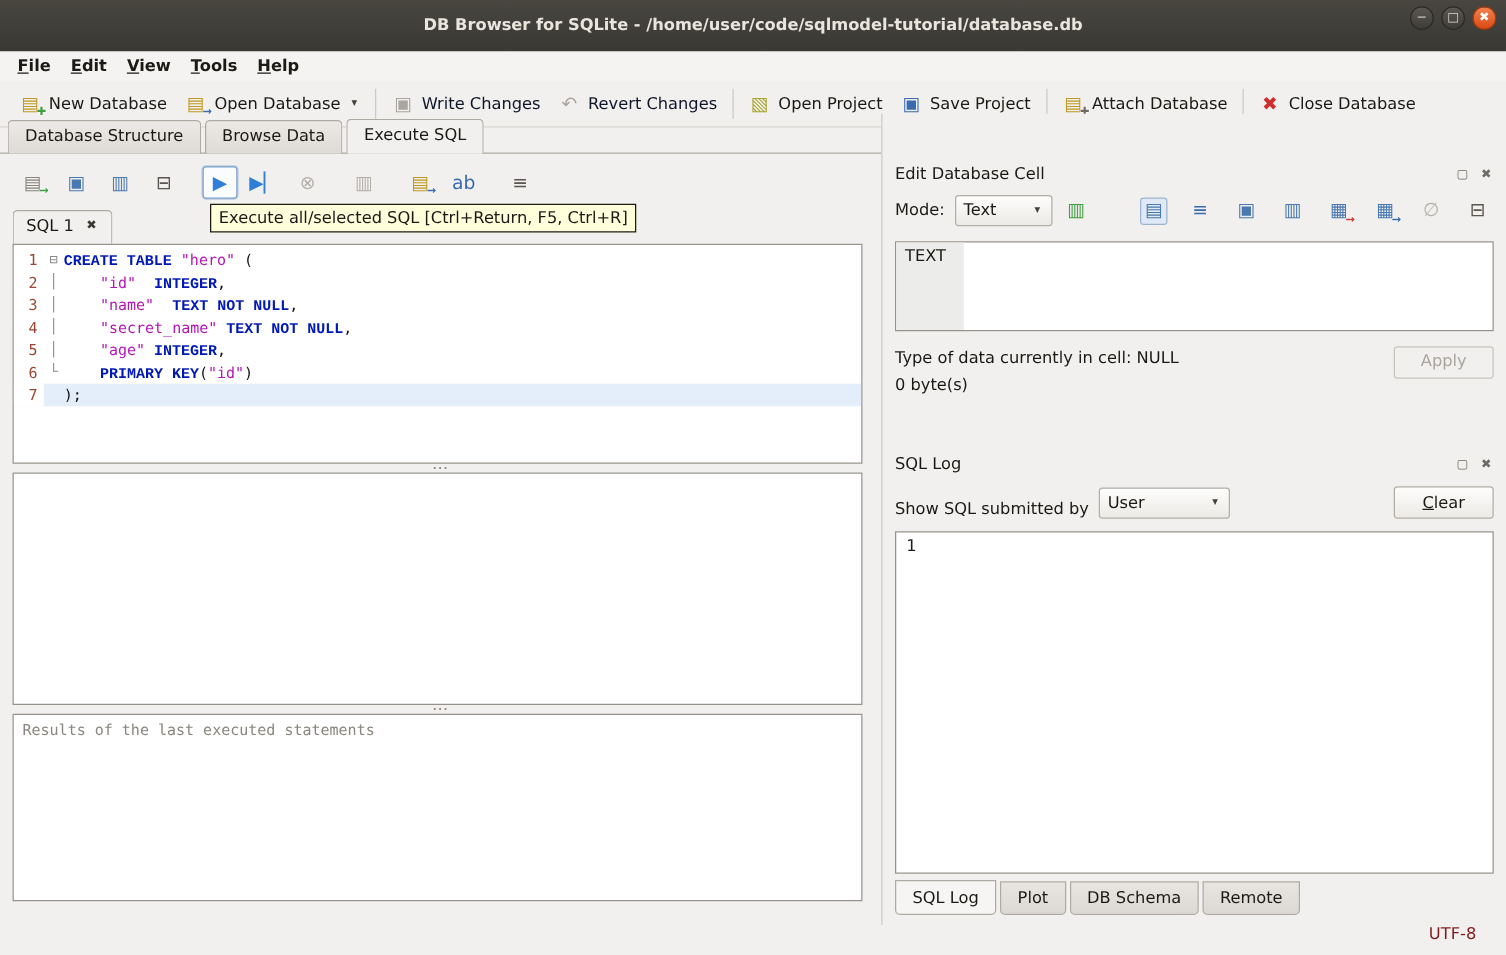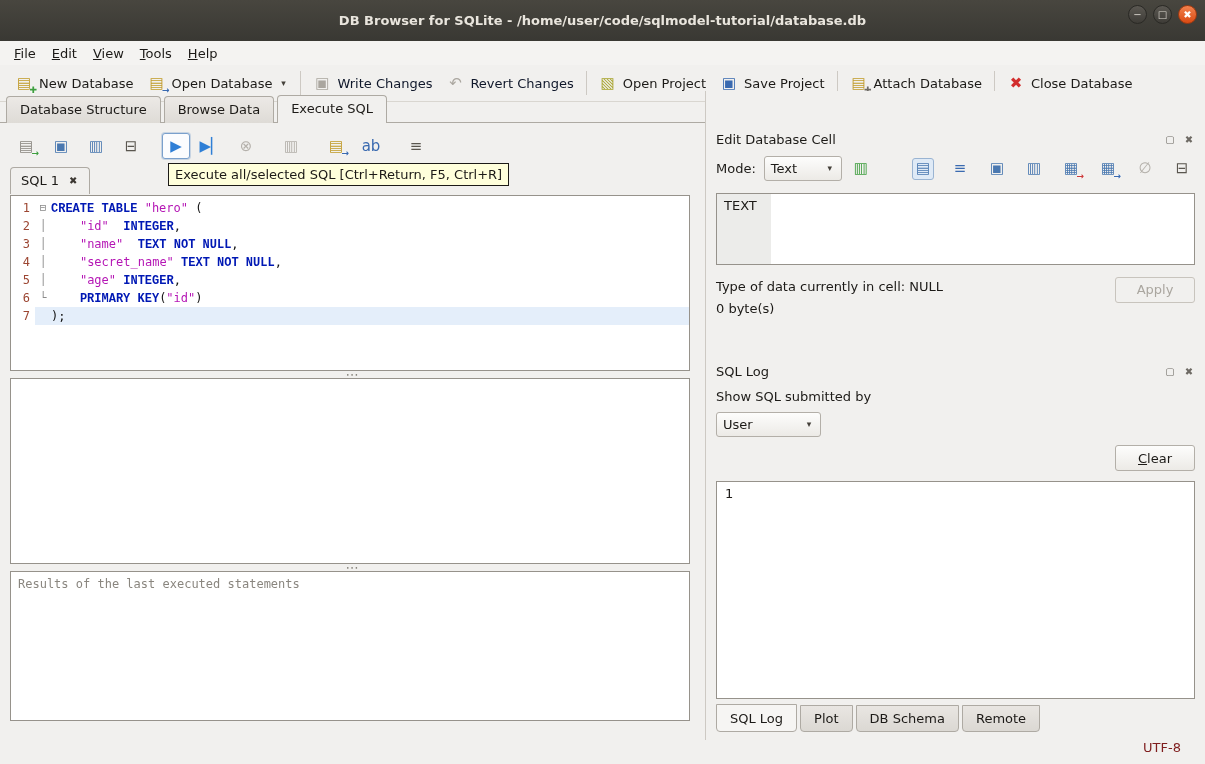--- a/index.html
+++ b/index.html
@@ -14,21 +14,21 @@
   .titlebar { height:41px; background:linear-gradient(#48463f,#393833); display:flex; align-items:center; padding:0 8px; position:relative; }
   .titlebar .title { flex:1; text-align:center; color:#e9e5dd; font-weight:bold; font-size:13px; }
   .winbtns { position:absolute; right:8px; top:5px; display:flex; gap:6px; }
   .wbtn { width:19px; height:19px; border-radius:50%; background:linear-gradient(#5b5852,#3e3c37); border:1px solid #2a2925;
           display:flex; align-items:center; justify-content:center; position:relative; }
   .wbtn .ig { font-size:10px; line-height:1; }
   .wbtn.close { background:linear-gradient(#f2824e,#da4a13); border-color:#a23a10; }
 
   
   .menubar { height:24px; background:#f4f3f1; display:flex; align-items:center; padding:0 6px; }
-  .menuitem { display:inline-block; padding:3px 8px; cursor:default; }
+  .menuitem { display:inline-block; padding:3px 8px; cursor:default;font-weight:bold; }
   .menuitem::first-letter { text-decoration:underline; }
 
   
   .toolbar { height:37px; background:#f1f0ee; border-bottom:1px solid #d9d6d0; display:flex; align-items:center; padding:0 8px; }
   .tbitem { display:flex; align-items:center; gap:6px; padding:5px 7px; border-radius:3px; }
   .tbitem.disabled .tblabel { color:#0f172a; }
   .tbsep { width:1px; height:24px; background:#cdc9c3; margin:0 5px; }
 
   
   .icon { position:relative; width:18px; height:18px; display:inline-flex; align-items:center; justify-content:center; flex-shrink:0; }
@@ -44,21 +44,21 @@
   .tab.active { background:#f1f0ee; padding-bottom:7px; z-index:2; }
 
   .sqltoolbar { display:flex; align-items:center; gap:7px; padding:8px 0 6px 12px; height:44px; }
   .sqlbtn { width:28px; height:26px; display:flex; align-items:center; justify-content:center; border:1px solid transparent; border-radius:3px; }
   .sqlbtn.focused { border-color:#7aa0cc; background:#fbfcfe; box-shadow:0 0 0 1px rgba(122,160,204,.35); }
   .mlg { margin-left:10px; }
 
   .tooltip { position:absolute; left:168px; top:72px; background:#ffffdb; border:1px solid #1c1a17; padding:3px 6px;
              font-size:13px; white-space:nowrap; z-index:10; }
 
-  .subtabs { padding-left:10px; height:28px; display:flex; align-items:flex-start; }
+  .subtabs { padding-left:10px; height:28px; display:flex; align-items:center; }
   .subtab { display:flex; align-items:center; gap:8px; padding:5px 10px 6px; border:1px solid #aeaaa3; border-bottom:none;
             border-radius:4px 4px 0 0; background:#f1f0ee; }
   .subtab .icon { width:12px; height:12px; } .subtab .icon .ig { font-size:10px; }
 
   .editor { margin:0 15px 0 10px; height:176px; border:1px solid #96928b; background:#fff; overflow:hidden;
             font-family:"DejaVu Sans Mono","Liberation Mono",monospace; font-size:12px; padding-top:3px; }
   .cl { display:flex; height:18px; line-height:18px; }
   .ln { width:24px; text-align:right; padding-right:5px; color:#9c4632; background:#fff; flex-shrink:0; }
   .fd { width:16px; text-align:center; color:#8a8a8a; font-size:11px; flex-shrink:0; }
   .cd { white-space:pre; }
@@ -94,21 +94,21 @@
 
   .cellbox { margin:8px 10px 4px; height:72px; border:1px solid #96928b; background:#fff; position:relative; }
   .cellbox::before { content:""; position:absolute; left:0; top:0; bottom:0; width:54px; background:#ececea; }
   .cellnull { position:absolute; left:7px; top:4px; }
 
   .typerow { position:relative; padding:10px 10px 0; height:54px; }
   .typerow .bytes { margin-top:7px; }
   .applybtn { position:absolute; right:10px; top:8px; width:80px; height:26px; border:1px solid #c8c4bd; border-radius:3px;
               background:#f1f0ee; color:#aaa69f; font-size:13px; font-family:inherit; text-align:center; line-height:24px; }
 
-  .filterrow { display:flex; align-items:flex-start; gap:8px; padding:8px 10px 4px;flex-direction:column; }
+  .filterrow { display:flex; align-items:flex-end; gap:8px; padding:8px 10px 4px; }
   .clearbtn { margin-left:auto; width:80px; height:26px; display:flex; align-items:center; justify-content:center;
               border:1px solid #b3afa8; border-radius:3px; background:linear-gradient(#fdfdfc,#eceae6); }
   .clearbtn span { display:block; }
   .clearbtn span::first-letter { text-decoration:underline; }
 
   .logbox { flex:1; margin:6px 10px 6px; border:1px solid #96928b; background:#fff; padding:4px 8px; }
 
   .bottomtabs { display:flex; gap:3px; padding:0 0 8px 10px; }
   .btab { padding:5px 13px; border:1px solid #aeaaa3; background:linear-gradient(#e9e6e2,#dbd8d3); border-radius:0 0 4px 4px; }
   .btab.active { background:#f6f5f3; margin-top:-1px; padding-top:6px; }

